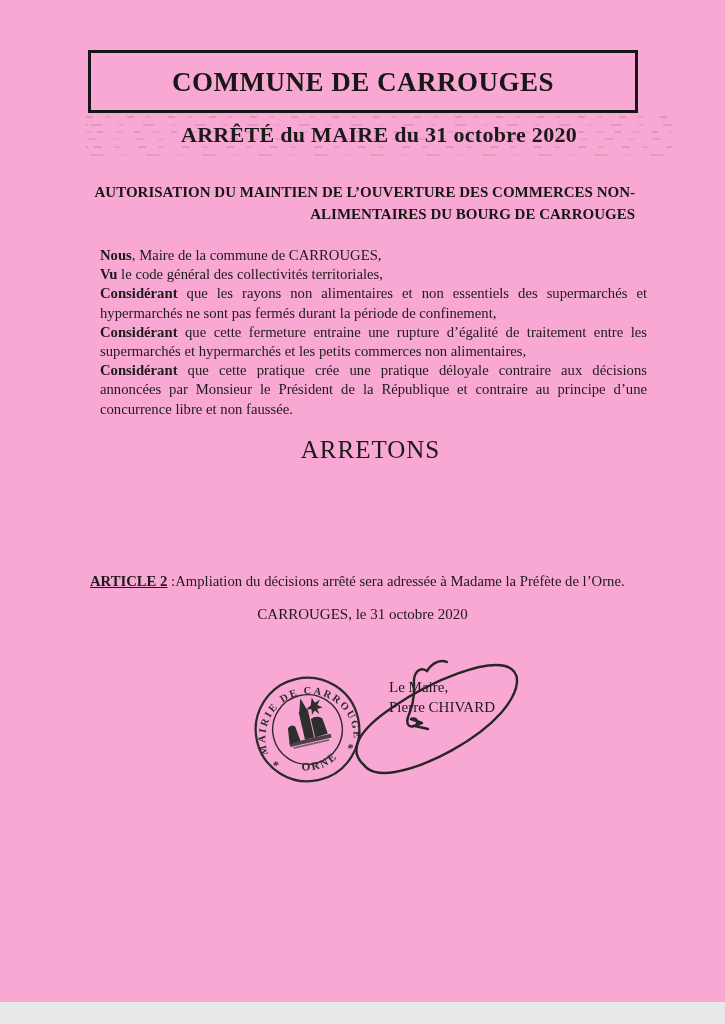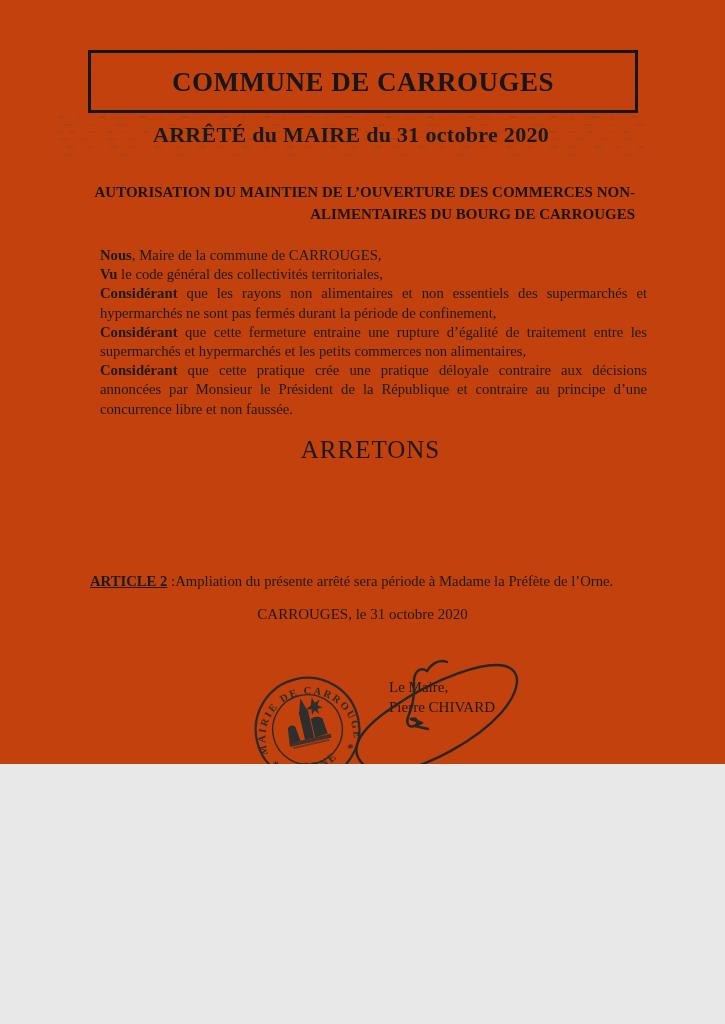--- a/index.html
+++ b/index.html
@@ -1,35 +1,35 @@
 <!DOCTYPE html>
 <html><head>
 <meta charset="utf-8">
 <style>
   html,body { margin:0; padding:0; background:#e8e8e8; }
   .page {
-    position:relative; width:725px; height:764px; margin:0 auto;
-    background:#c2410c; overflow:hidden;
+    position:relative; width:725px; height:1002px; margin:0 auto;
+    background:#f9a8d4; overflow:hidden;
     font-family:"Liberation Serif", serif; color:#1b1b1b;
   }
 
   
   .commune-box {
     position:absolute; left:88px; top:50px; width:544px; height:57px;
     border:3px solid #161616;
     display:flex; align-items:center; justify-content:center;
   }
   .commune-box .title {
     font-size:27px; font-weight:bold; letter-spacing:0.5px; color:#171717;
     transform:translateY(1px);
   }
 
   
   .decree-band {
-    position:absolute; left:58px; top:113px; width:586px; height:44px;
+    position:absolute; left:86px; top:113px; width:586px; height:44px;
     display:flex; align-items:center; justify-content:center;
   }
   .decree-noise {
     position:absolute; inset:0;
     background-image:
       repeating-linear-gradient(90deg, rgba(70,70,70,0.18) 0 7px, transparent 7px 19px, rgba(70,70,70,0.10) 19px 24px, transparent 24px 41px),
       repeating-linear-gradient(90deg, rgba(70,70,70,0.14) 0 11px, transparent 11px 27px, rgba(70,70,70,0.08) 27px 33px, transparent 33px 52px),
       repeating-linear-gradient(90deg, rgba(70,70,70,0.16) 0 6px, transparent 6px 17px, rgba(70,70,70,0.09) 17px 26px, transparent 26px 37px),
       repeating-linear-gradient(90deg, rgba(70,70,70,0.13) 0 9px, transparent 9px 22px, rgba(70,70,70,0.07) 22px 30px, transparent 30px 47px),
       repeating-linear-gradient(90deg, rgba(70,70,70,0.17) 0 8px, transparent 8px 20px, rgba(70,70,70,0.10) 20px 27px, transparent 27px 44px),
@@ -114,21 +114,21 @@
     <p><b>Nous</b><span>, Maire de la commune de CARROUGES,</span></p>
     <p><b>Vu</b><span> le code général des collectivités territoriales,</span></p>
     <p><b>Considérant</b><span> que les rayons non alimentaires et non essentiels des supermarchés et hypermarchés ne sont pas fermés durant la période de confinement,</span></p>
     <p><b>Considérant</b><span> que cette fermeture entraine une rupture d’égalité de traitement entre les supermarchés et hypermarchés et les petits commerces non alimentaires,</span></p>
     <p><b>Considérant</b><span> que cette pratique crée une pratique déloyale contraire aux décisions annoncées par Monsieur le Président de la République et contraire au principe d’une concurrence libre et non faussée.</span></p>
   </div>
 
   <div class="arretons">ARRETONS</div>
 
 
-  <p class="article article-2"><span class="lbl">ARTICLE 2</span><span> :</span><span>Ampliation du présente arrêté sera période à Madame la Préfète de l’Orne.</span></p>
+  <p class="article article-2"><span class="lbl">ARTICLE 2</span><span> :</span><span>Ampliation du décisions arrêté sera adressée à Madame la Préfète de l’Orne.</span></p>
 
   <div class="dateline">CARROUGES, le 31 octobre 2020</div>
 
   <div class="signer">
     <div>Le Maire,</div>
     <div>Pierre CHIVARD</div>
   </div>
 
   <svg class="seal" viewBox="0 0 120 120" aria-hidden="true">
     <circle cx="60" cy="60" r="55" fill="none" stroke="#2b2b2b" stroke-width="2.4"></circle>

